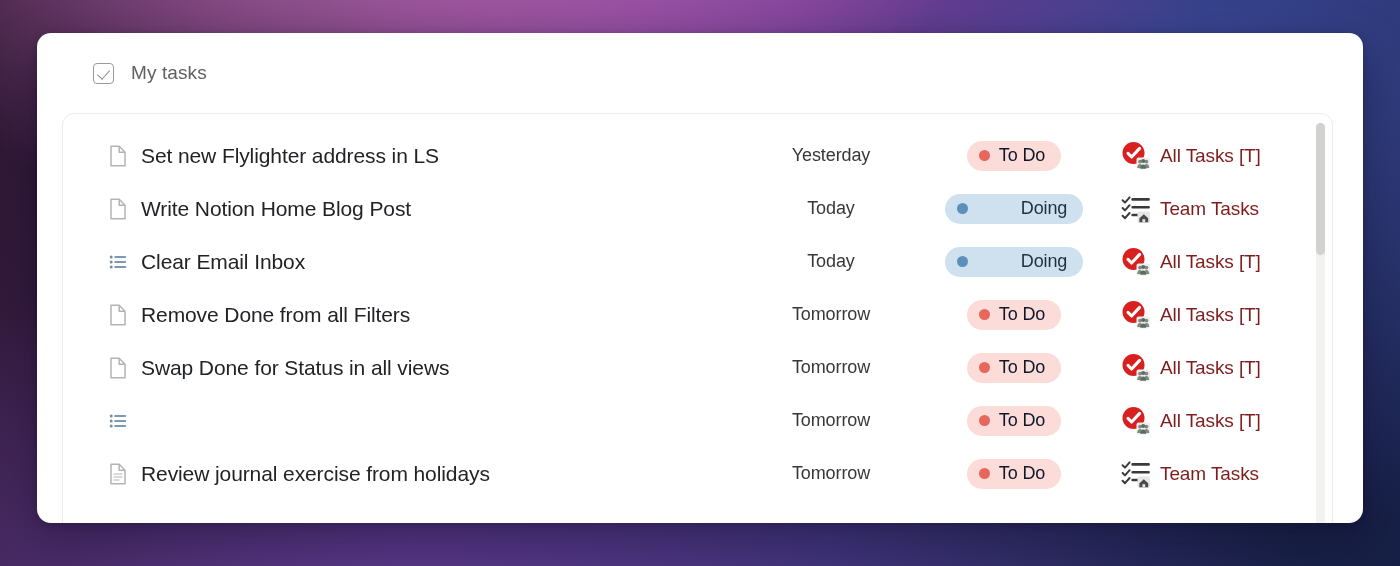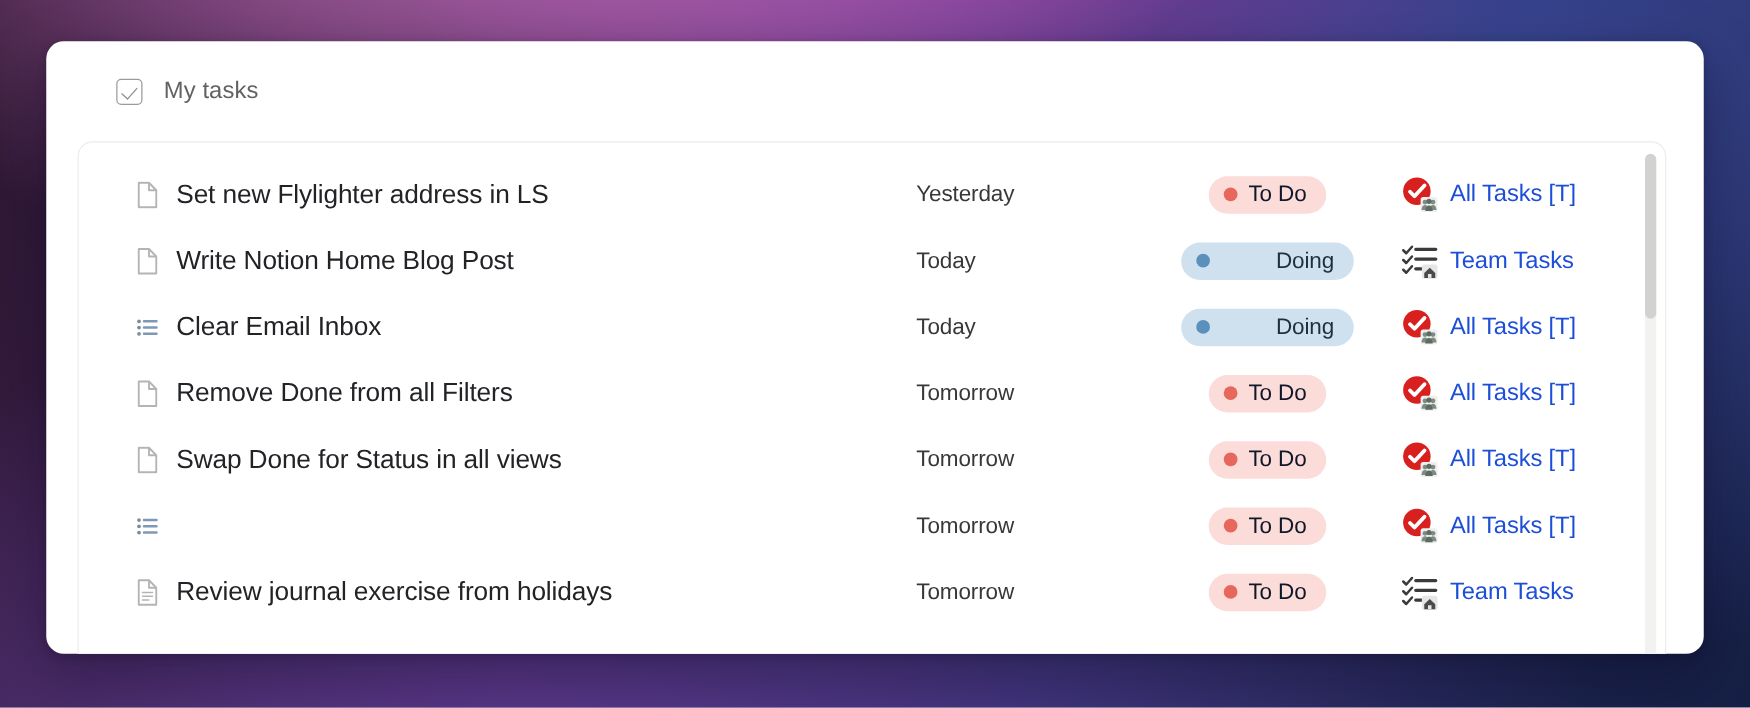--- a/index.html
+++ b/index.html
@@ -115,21 +115,21 @@
   .icon-doc, .icon-list {
     width: 20px; height: 22px;
     flex: 0 0 auto;
     display: block;
   }
 
   
   .row-date {
     flex: 0 0 auto;
     width: 196px;
-    text-align: left;
+    text-align: center;
     font-size: 18px;
     color: #38383a;
     white-space: nowrap;
     letter-spacing: -0.1px;
   }
 
   
   .status-wrap {
     flex: 0 0 auto;
     width: 170px;
@@ -166,21 +166,21 @@
     padding-left: 22px;
   }
   .db-icon {
     width: 30px; height: 30px;
     flex: 0 0 auto;
     position: relative;
   }
   .db-label {
     margin-left: 9px;
     font-size: 19px;
-    color: #1d4ed8;
+    color: #7f1d1d;
     white-space: nowrap;
     letter-spacing: -0.1px;
   }
 
   
   .scrollbar-track {
     position: absolute;
     right: 7px;
     top: 9px;
     width: 9px;

